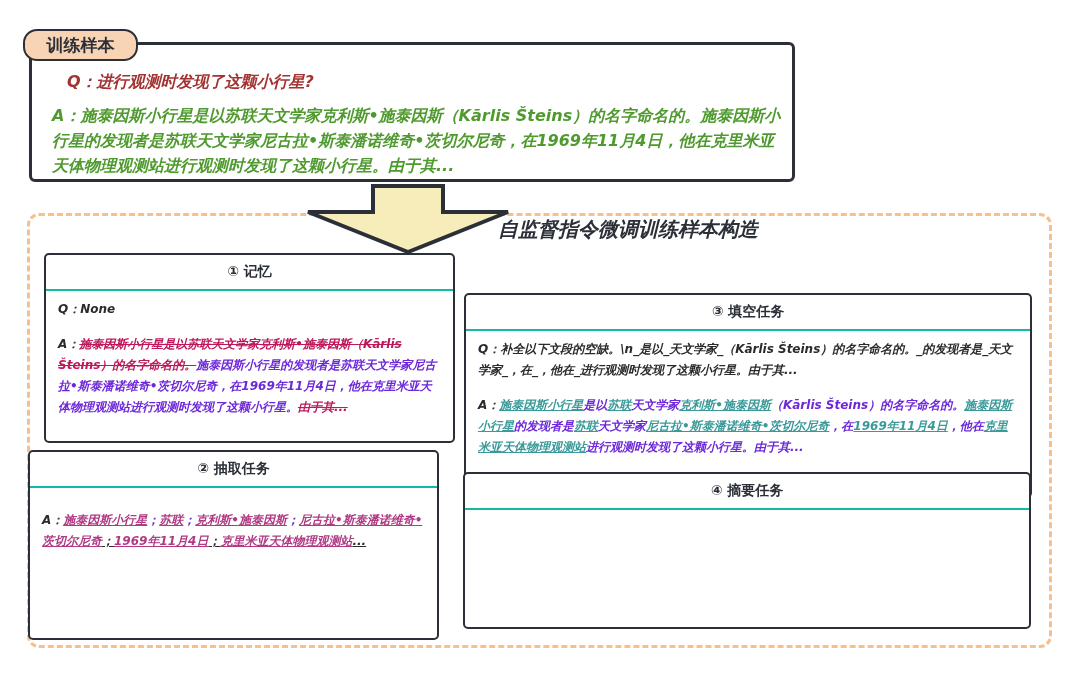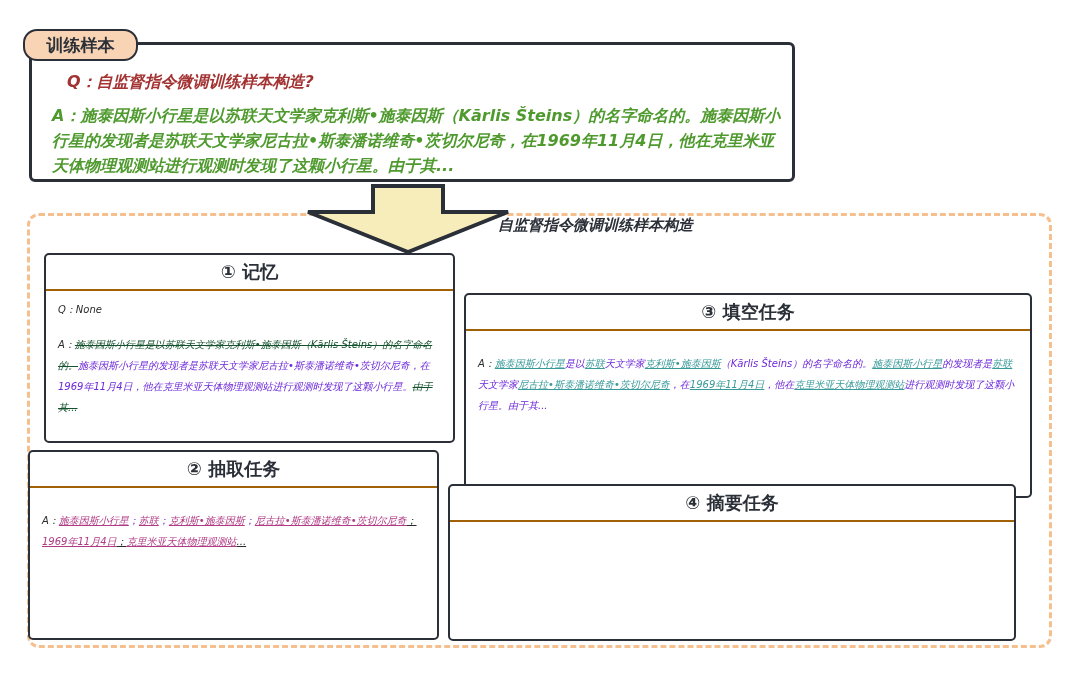--- a/index.html
+++ b/index.html
@@ -9,39 +9,39 @@
              border:3px solid #2b3038; border-radius:6px; background:#fff; box-sizing:border-box; }
   .top-tag { position:absolute; left:23px; top:29px; width:115px; height:32px;
              background:#f8d3b4; border:2px solid #2b3038; border-radius:14px; box-sizing:border-box;
              display:flex; align-items:center; justify-content:center; font-weight:bold; font-size:17px; color:#2b3038; z-index:2; }
   .top-q { position:absolute; left:67px; top:72px; font-size:16px; font-weight:bold; font-style:italic; color:#a33232; }
   .top-a { position:absolute; left:52px; top:103px; width:730px; font-size:16px; font-weight:bold; font-style:italic;
            color:#4f9a2e; line-height:25px; }
   .dash-box { position:absolute; left:27px; top:213px; width:1025px; height:435px;
               border:3px dashed #f6c08e; border-radius:12px; box-sizing:border-box; }
   .arrow { position:absolute; left:298px; top:184px; width:220px; height:70px; }
-  .section-title { position:absolute; left:498px; top:216px; font-size:15px; font-weight:bold; font-style:italic; color:#2b3038; }
+  .section-title { position:absolute; left:498px; top:216px; font-size:20px; font-weight:bold; font-style:italic; color:#2b3038; }
   .card { position:absolute; background:#fff; border:2px solid #2b3038; border-radius:5px; box-sizing:border-box; }
-  .card-head { height:34px; border-bottom:2px solid #a16207; display:flex; align-items:center; justify-content:center;
-               font-size:18px; font-weight:bold; color:#2b3038; }
-  .card-body { padding:8px 12px; font-size:10px; font-weight:normal; font-style:italic; line-height:21px; color:#2b2b2b; }
+  .card-head { height:34px; border-bottom:2px solid #14b8a6; display:flex; align-items:center; justify-content:center;
+               font-size:14px; font-weight:bold; color:#2b3038; }
+  .card-body { padding:8px 12px; font-size:12px; font-weight:bold; font-style:italic; line-height:21px; color:#2b2b2b; }
   .gap { height:14px; }
-  .strike { color:#14532d; text-decoration:line-through; }
+  .strike { color:#be185d; text-decoration:line-through; }
   .plain { color:#6d28d9; }
   .mag { color:#b03a84; text-decoration:underline; }
   .teal { color:#3a9a9a; text-decoration:underline; }
   .under { text-decoration:underline; color:#2b2b2b; }
   .orange { color:#c27a30; }
 </style>
 </head>
 <body>
 
 <div class="top-tag">训练样本</div>
 <div class="top-box"></div>
-<div class="top-q">Q：自监督指令微调训练样本构造?</div>
+<div class="top-q">Q：进行观测时发现了这颗小行星?</div>
 <div class="top-a">A：施泰因斯小行星是以苏联天文学家克利斯•施泰因斯（Kārlis Šteins）的名字命名的。施泰因斯小行星的发现者是苏联天文学家尼古拉•斯泰潘诺维奇•茨切尔尼奇，在1969年11月4日，他在克里米亚天体物理观测站进行观测时发现了这颗小行星。由于其...</div>
 
 <div class="dash-box"></div>
 
 <svg class="arrow" viewBox="0 0 220 70">
   <polygon points="75,2 145,2 145,28 210,28 110,68 10,28 75,28" fill="#f7edbb" stroke="#2b3038" stroke-width="4" stroke-linejoin="miter"></polygon>
 </svg>
 
 <div class="section-title">自监督指令微调训练样本构造</div>
 
@@ -58,23 +58,24 @@
   <div class="card-head">② 抽取任务</div>
   <div class="card-body">
     <div class="gap"></div>
     <div id="extract-answer"><span>A：</span><span class="mag">施泰因斯小行星</span><span class="plain">；</span><span class="mag">苏联</span><span class="plain">；</span><span class="mag">克利斯•施泰因斯</span><span class="plain">；</span><span class="mag">尼古拉•斯泰潘诺维奇•茨切尔尼奇</span><span class="under">；</span><span class="mag">1969年11月4日</span><span class="under">；</span><span class="mag">克里米亚天体物理观测站</span><span class="under">...</span></div>
   </div>
 </div>
 
 <div class="card" style="left:464px;top:253px;width:568px;height:205px;margin-top:40px;">
   <div class="card-head">③ 填空任务</div>
   <div class="card-body">
+    <div>Q：补全以下文段的空缺。\n_是以_天文学家_（Kārlis Šteins）的名字命名的。_的发现者是_天文学家_，在_，他在_进行观测时发现了这颗小行星。由于其...</div>
     <div class="gap"></div>
     <div id="cloze-answer"><span>A：</span><span class="teal">施泰因斯小行星</span><span class="plain">是以</span><span class="teal">苏联</span><span class="plain">天文学家</span><span class="teal">克利斯•施泰因斯</span><span class="plain">（Kārlis Šteins）的名字命名的。</span><span class="teal">施泰因斯小行星</span><span class="plain">的发现者是</span><span class="teal">苏联</span><span class="plain">天文学家</span><span class="teal">尼古拉•斯泰潘诺维奇•茨切尔尼奇</span><span class="plain">，在</span><span class="teal">1969年11月4日</span><span class="plain">，他在</span><span class="teal">克里米亚天体物理观测站</span><span class="plain">进行观测时发现了这颗小行星。由于其...</span></div>
   </div>
 </div>
 
-<div class="card" style="left:448px;top:472px;width:568px;height:157px;margin-top:12px;">
+<div class="card" style="left:463px;top:472px;width:568px;height:157px;">
   <div class="card-head">④ 摘要任务</div>
   <div class="card-body">
     <div class="gap"></div>
   </div>
 </div>
 
 </body></html>

